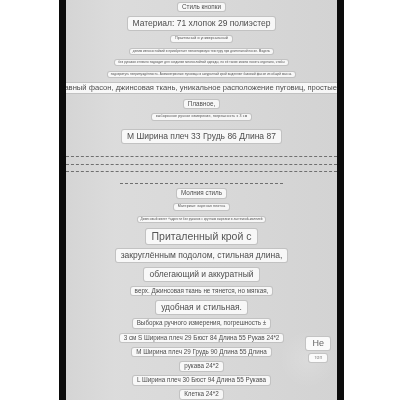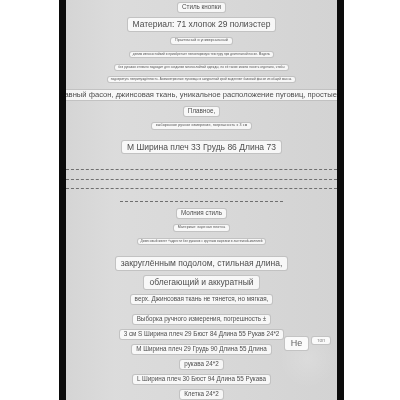--- a/index.html
+++ b/index.html
@@ -73,22 +73,22 @@
     height: 0;
   }
   .dashline.full  { width: 100%; }
   .dashline.short { width: 60%; border-top-style: dashed; border-top-width: 1.5px; }
 
   .badge-stack {
     position: absolute;
     right: 6px;
     top: 336px;
     display: flex;
-    flex-direction: row;
-    align-items: flex-start;
+    flex-direction: column;
+    align-items: center;
     gap: 2px;
     margin-left: 15px;
   }
   .badge-stack .chip { background: rgba(255,255,255,0.88); }
   .badge-lg { font-size: 9px; padding: 2px 6px; color:#666; }
   .badge-sm { font-size: 5px;  padding: 1px 5px; color:#8a8a8a; }
   .badge-halo{
     position:absolute;
     right: 0px; top: 330px;
     width: 58px; height: 58px;
@@ -151,21 +151,21 @@
 
       <div class="sp" style="height:7px"></div>
       <div class="row">
         <span class="chip s-sm">выборочное ручное измерение, погрешность ± 3 см</span>
       </div>
 
       <div class="sp" style="height:7px"></div>
 
       <div class="sp" style="height:6px"></div>
       <div class="row">
-        <span class="chip s-lg">M Ширина плеч 33 Грудь 86 Длина 73</span>
+        <span class="chip s-lg">M Ширина плеч 33 Грудь 86 Длина 87</span>
       </div>
 
       <div class="sp" style="height:6px"></div>
 
       <div class="sp" style="height:14px"></div>
       <div class="dashline full"></div>
       <div class="sp" style="height:11px"></div>
       <div class="dashline full"></div>
       <div class="sp" style="height:11px"></div>
       <div class="dashline full"></div>
@@ -181,37 +181,43 @@
       <div class="row">
         <span class="chip s-sm">Материал: вареная плотна</span>
       </div>
 
       <div class="sp" style="height:8px"></div>
       <div class="row">
         <span class="chip s-xs">Джинсовый жилет «адрести без рукавов с круглым вырезом и застежкой-молнией</span>
       </div>
 
       <div class="sp" style="height:8px"></div>
+      <div class="row">
+        <span class="chip s-xl">Приталенный крой с</span>
+      </div>
 
       <div class="sp" style="height:6px"></div>
       <div class="row">
         <span class="chip s-lg">закруглённым подолом, стильная длина,</span>
       </div>
 
       <div class="sp" style="height:6px"></div>
       <div class="row">
         <span class="chip s-lg">облегающий и аккуратный</span>
       </div>
 
       <div class="sp" style="height:6px"></div>
       <div class="row">
         <span class="chip s-md">верх. Джинсовая ткань не тянется, но мягкая,</span>
       </div>
 
       <div class="sp" style="height:6px"></div>
+      <div class="row">
+        <span class="chip s-lg">удобная и стильная.</span>
+      </div>
 
       <div class="sp" style="height:6px"></div>
       <div class="row">
         <span class="chip s-md">Выборка ручного измерения, погрешность ±</span>
       </div>
 
       <div class="sp" style="height:6px"></div>
       <div class="row">
         <span class="chip s-md">3 см S Ширина плеч 29 Бюст 84 Длина 55 Рукав 24*2</span>
       </div>

